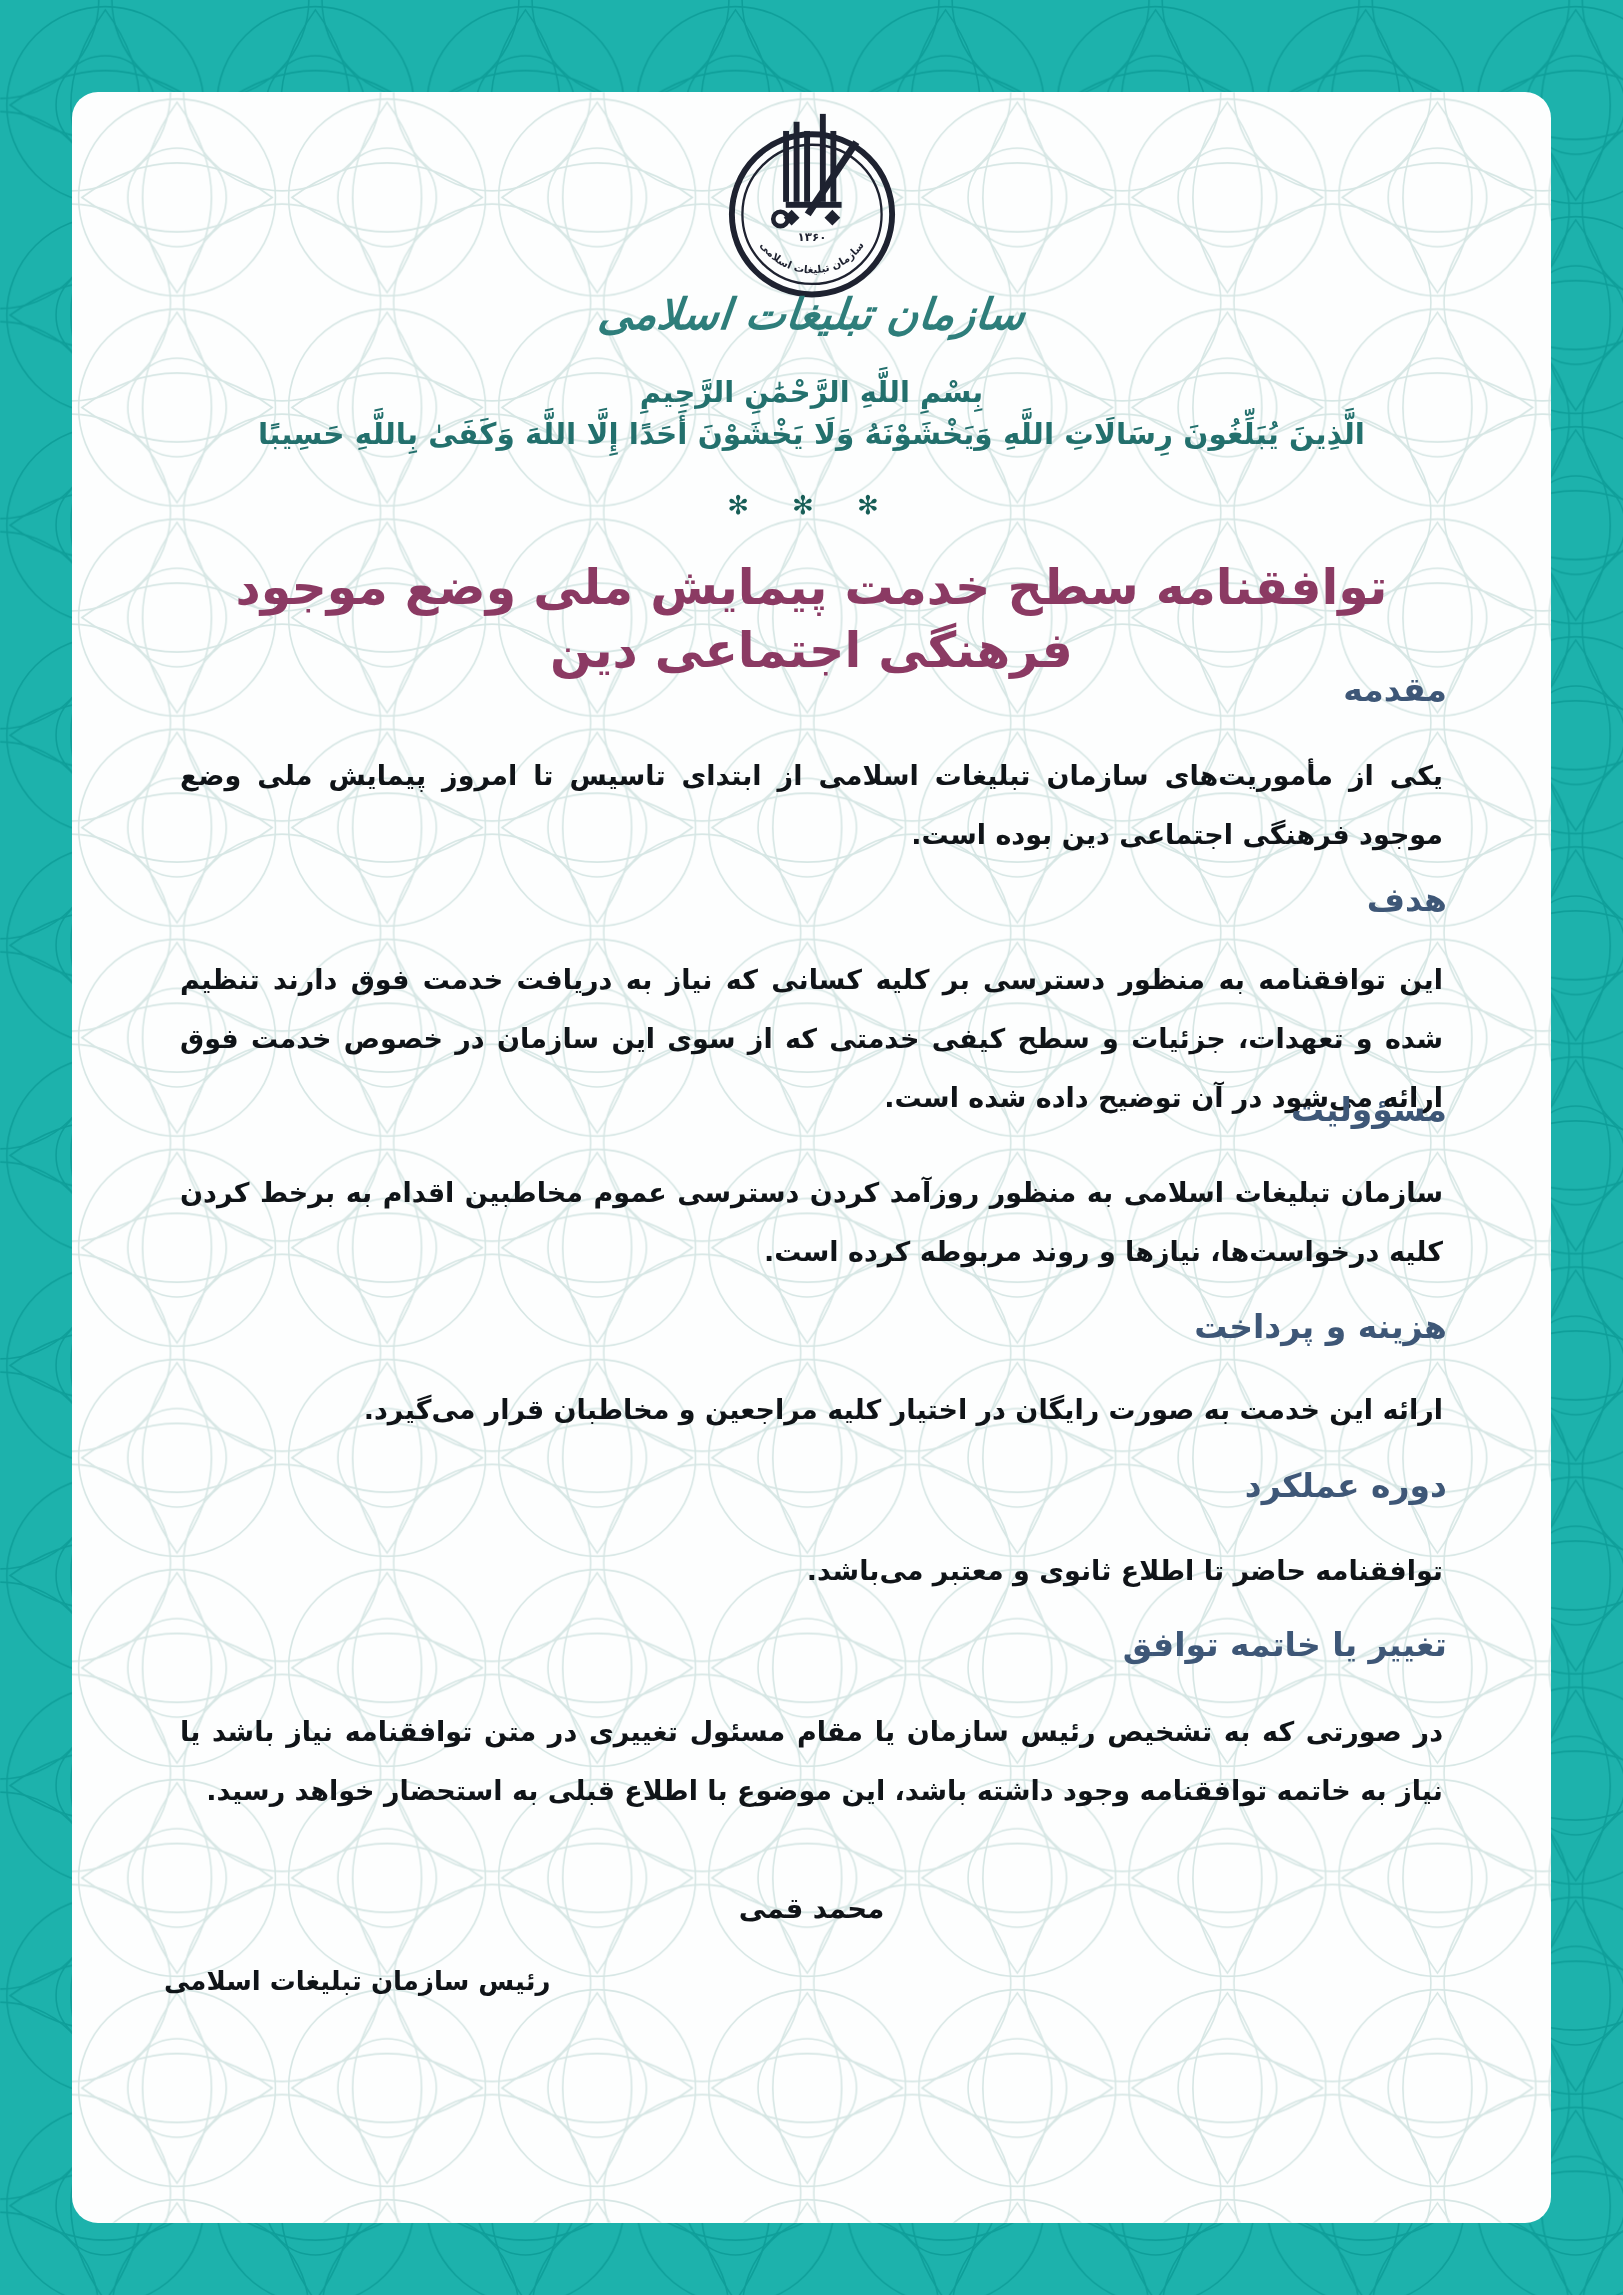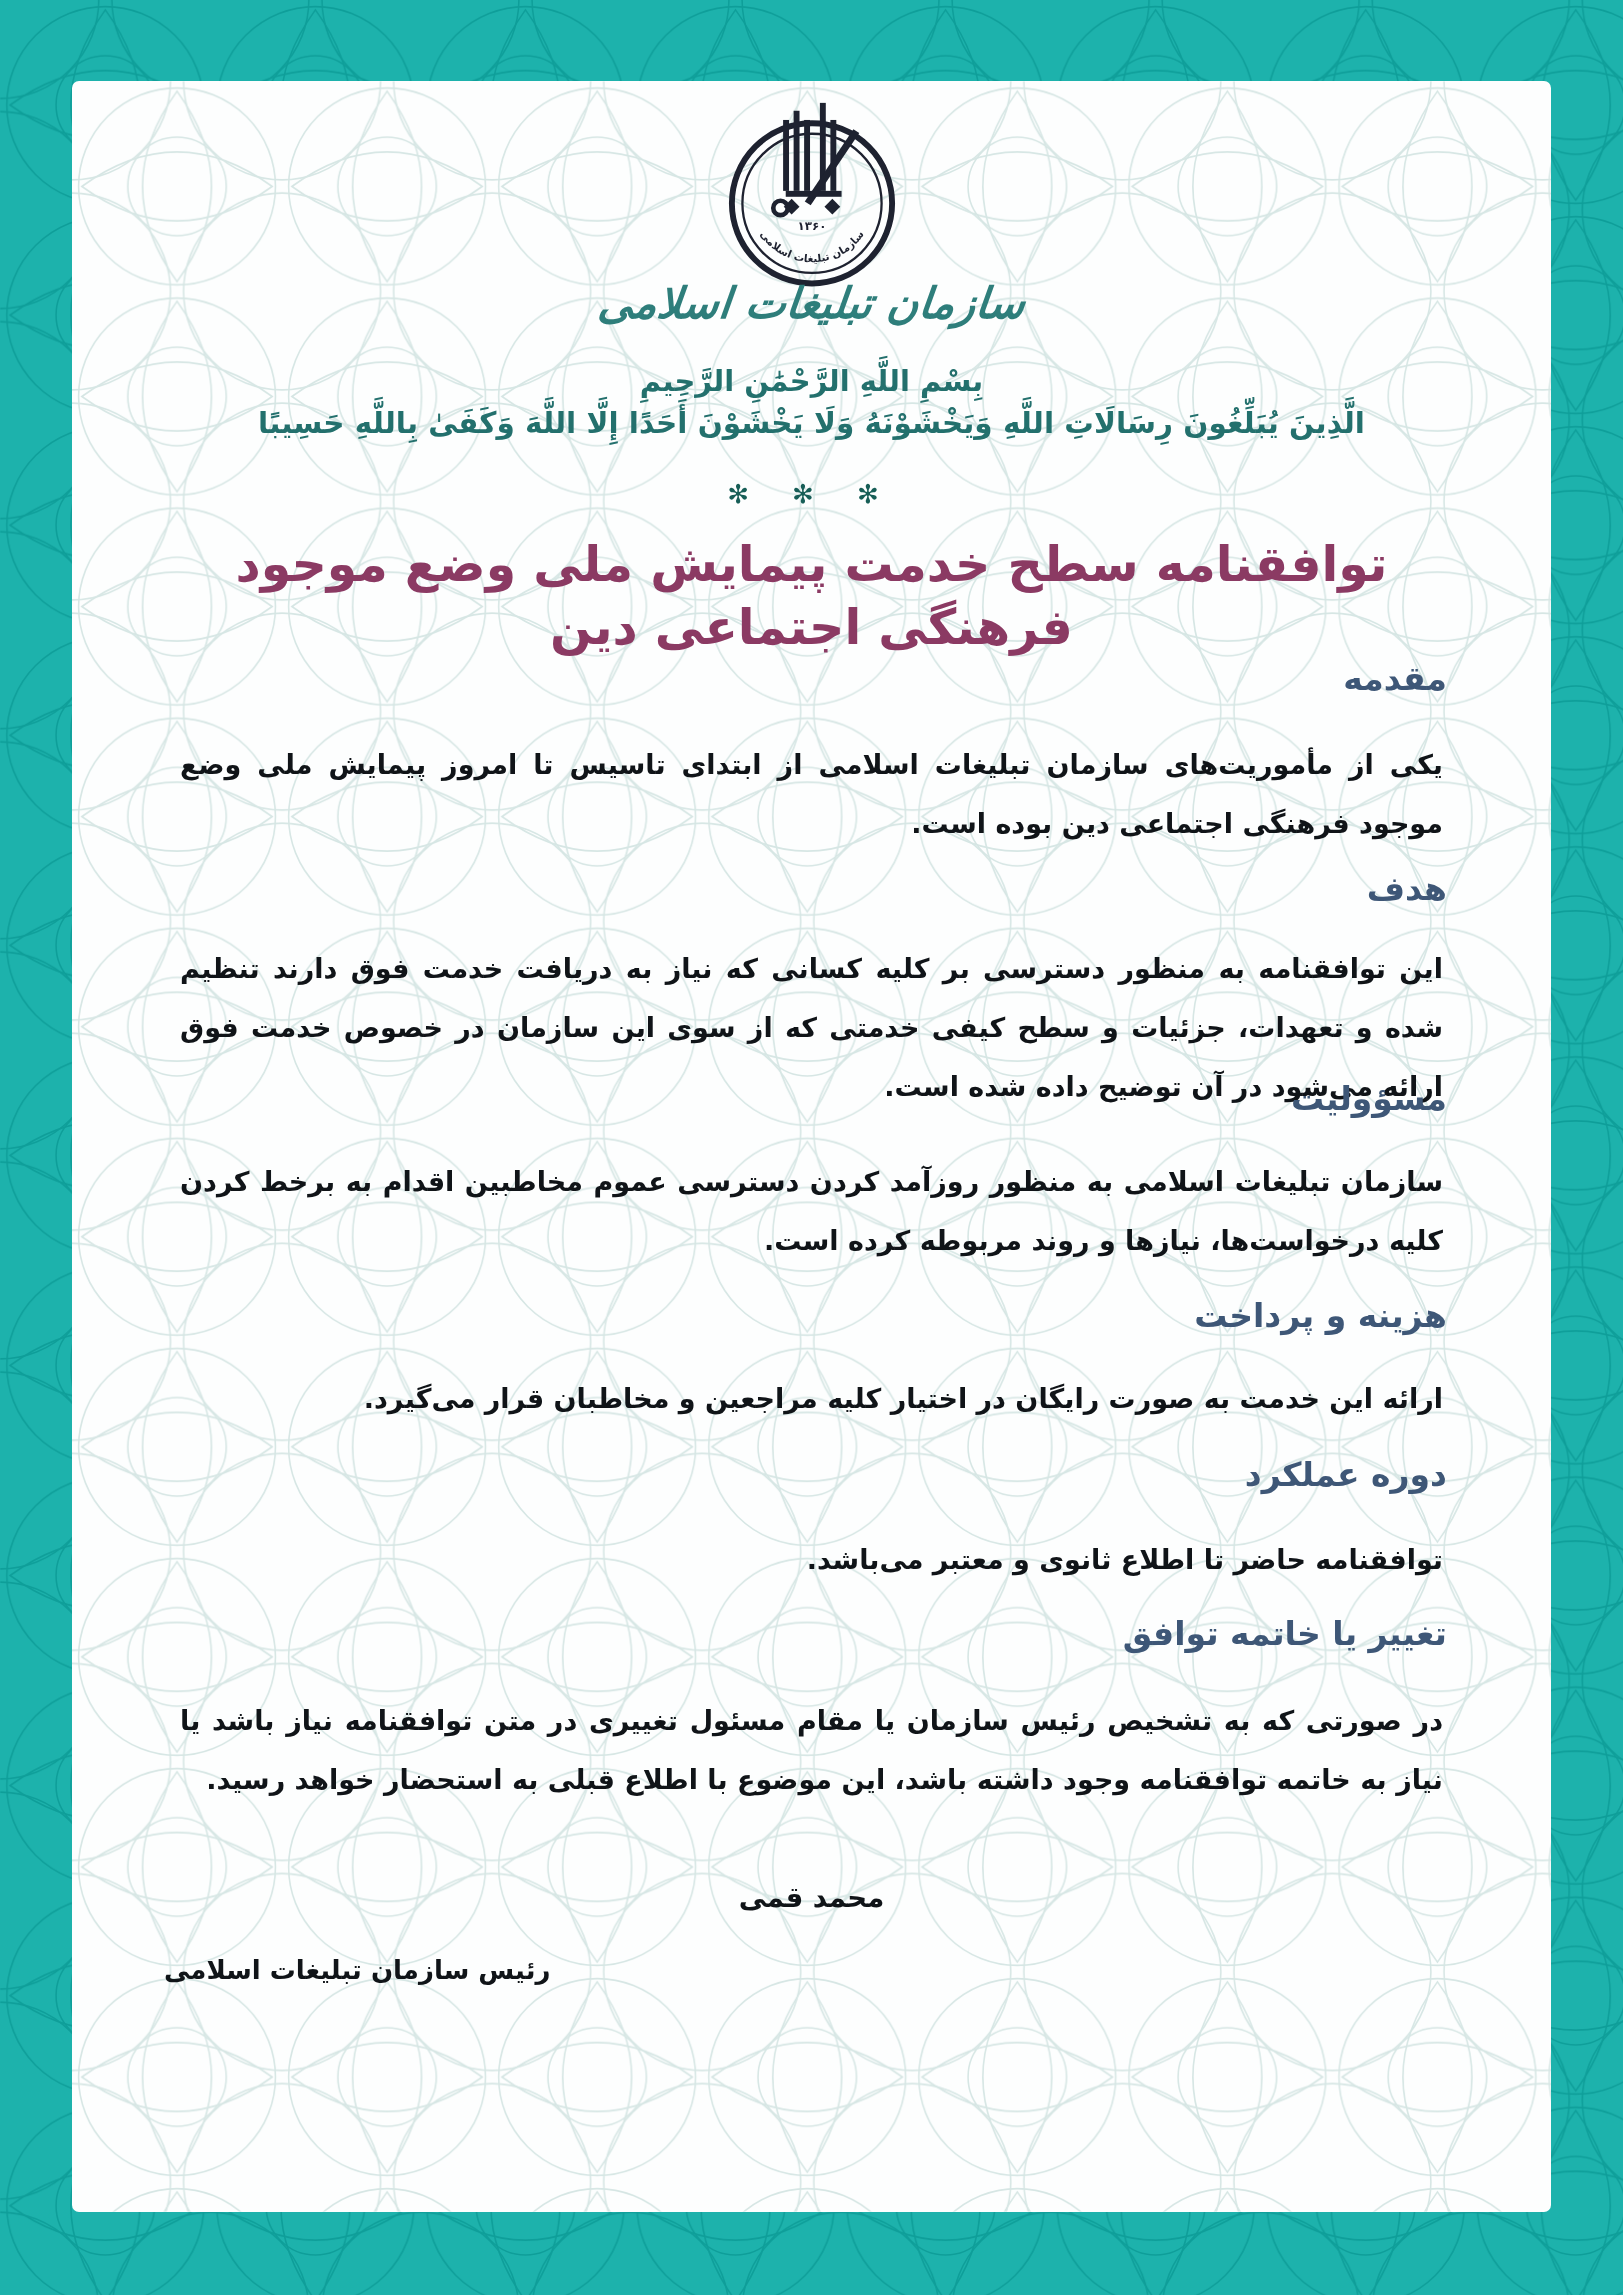--- a/index.html
+++ b/index.html
@@ -3,38 +3,38 @@
 <meta charset="utf-8">
 <style>
   html,body{margin:0;padding:0;}
   body{
     width:1624px;height:2295px;position:relative;overflow:hidden;
     background:#1db2ac;
     font-family:"DejaVu Sans",sans-serif;
   }
   .page-pattern{position:absolute;inset:0;z-index:0;}
   .card{
-    position:absolute;left:72px;top:81px;width:1479px;height:2131px;
-    background:#fdfefe;border-radius:7px;overflow:hidden;z-index:1;
+    position:absolute;left:72px;top:92px;width:1479px;height:2131px;
+    background:#fdfefe;border-radius:26px;overflow:hidden;z-index:1;
   }
   .card-pattern{position:absolute;left:0;top:0;z-index:0;}
   .content{position:absolute;inset:0;z-index:2;direction:rtl;}
   .abs{position:absolute;left:92px;right:92px;}
   .logo-wrap{position:absolute;left:0;right:0;top:14.4px;text-align:center;}
   .logo-calli{
     position:absolute;left:0;right:0;top:197px;text-align:center;
     color:#2e7e7b;font-size:43px;font-weight:bold;font-style:italic;
     transform:skewX(-6deg);letter-spacing:-1.3px;
   }
   .basmala{top:281px;text-align:center;color:#23706d;font-size:29px;font-weight:bold;line-height:38px;}
   .verse{top:323px;text-align:center;color:#23706d;font-size:29.5px;font-weight:bold;line-height:39px;}
   .separator{top:398px;text-align:center;color:#175e57;font-size:26px;letter-spacing:17px;font-weight:bold;}
   .doc-title{
     top:452px;text-align:center;color:#8b3a63;font-size:49px;font-weight:bold;
-    line-height:63px;margin:0;
+    line-height:63px;margin:12px;
   }
   h2.sec{
     margin:12px;font-size:33px;font-weight:bold;color:#3e5777;
     text-align:right;line-height:38px;
   }
   p.sec{
     margin:16px;font-size:27px;font-weight:bold;color:#101418;
     text-align:justify;line-height:59px;
   }
   .h1{top:567px;} .p1{top:638px;}

